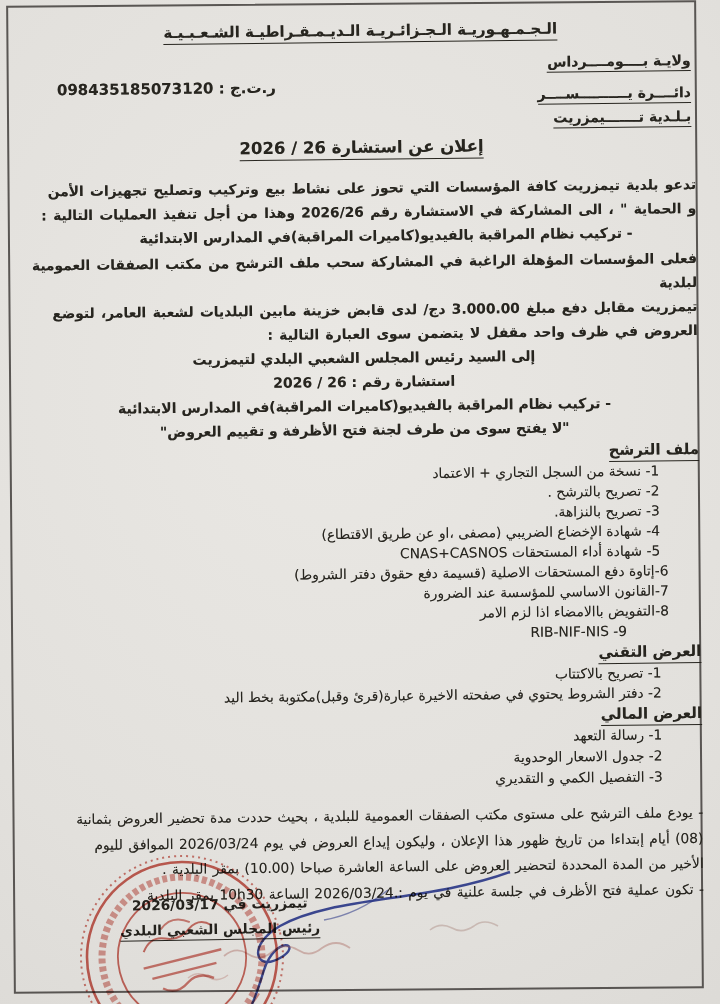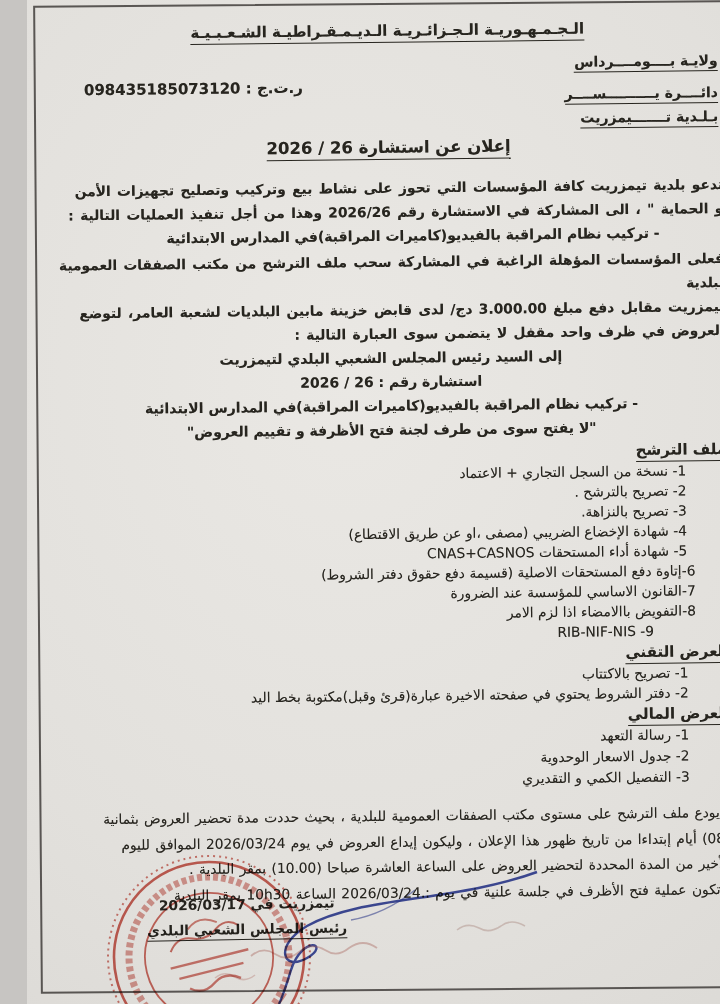--- a/index.html
+++ b/index.html
@@ -4,21 +4,20 @@
 <style>
   html,body{margin:0;padding:0;}
   body{
     width:720px;height:1004px;overflow:hidden;position:relative;
     background:#c7c5c2;
     font-family:"DejaVu Sans", sans-serif;
   }
   .scan{
     position:absolute;inset:0;
     background:radial-gradient(145% 120% at 46% 38%, #eae8e4 0%, #e2e0dc 45%, #dbd9d5 70%, #cccac7 100%);
-    margin-left:27px;
   }
   .frame{
     position:absolute;left:10px;top:3px;width:690px;height:988px;
     border:2px solid rgba(58,55,52,.82);box-sizing:border-box;
     transform:rotate(-0.45deg);
   }
   .doc{
     position:absolute;left:26px;top:6px;width:668px;
     direction:rtl;color:#27251f;
     transform:rotate(-0.65deg);transform-origin:top right;

